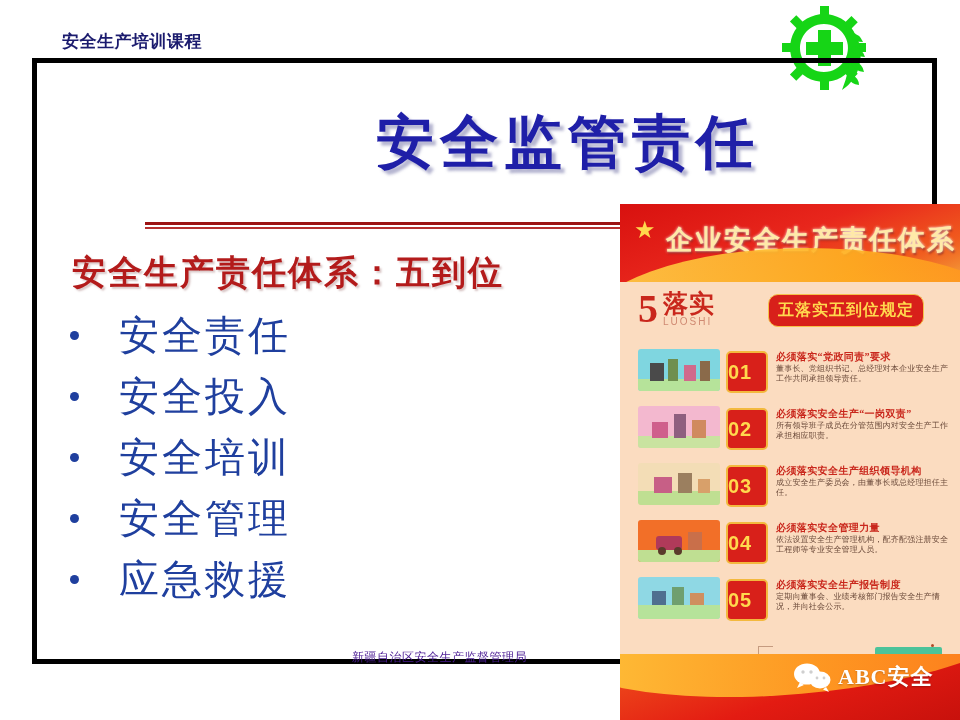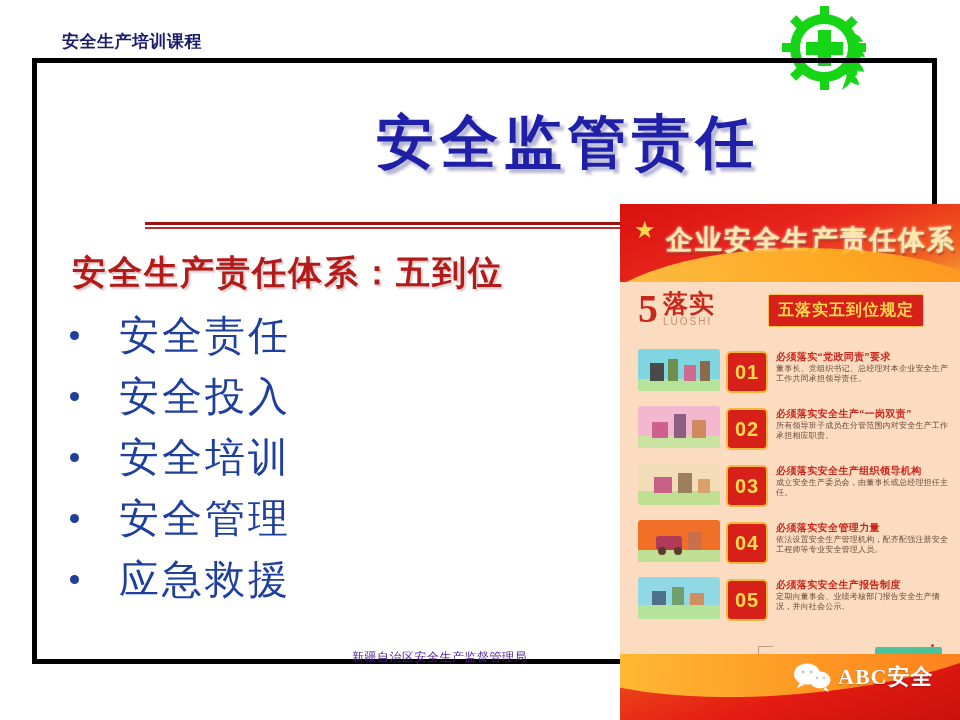--- a/index.html
+++ b/index.html
@@ -229,21 +229,21 @@
     letter-spacing: 2px;
   }
 
   .rule-banner {
     position: absolute;
     left: 148px;
     top: 12px;
     padding: 5px 9px;
     background: #d8201a;
     border: 1px solid #f5c24a;
-    border-radius: 2px;
+    border-radius: 10px;
   }
   .rule-banner-txt {
     font-size: 16px;
     font-weight: bold;
     color: #ffd94e;
     letter-spacing: 1px;
     white-space: nowrap;
   }
 
   .num-list {
@@ -269,21 +269,20 @@
     position: absolute;
     left: 106px;
     top: 7px;
     width: 38px;
     height: 38px;
     background: #d8201a;
     border: 2px solid #f3b93e;
     border-radius: 5px;
     display: flex;
     align-items: center;
-    justify-content: center;
   }
   .num-badge span {
     font-family: "Liberation Sans", sans-serif;
     font-size: 20px;
     font-weight: bold;
     color: #ffd94e;
     letter-spacing: 1px;
   }
   .num-head {
     position: absolute;

